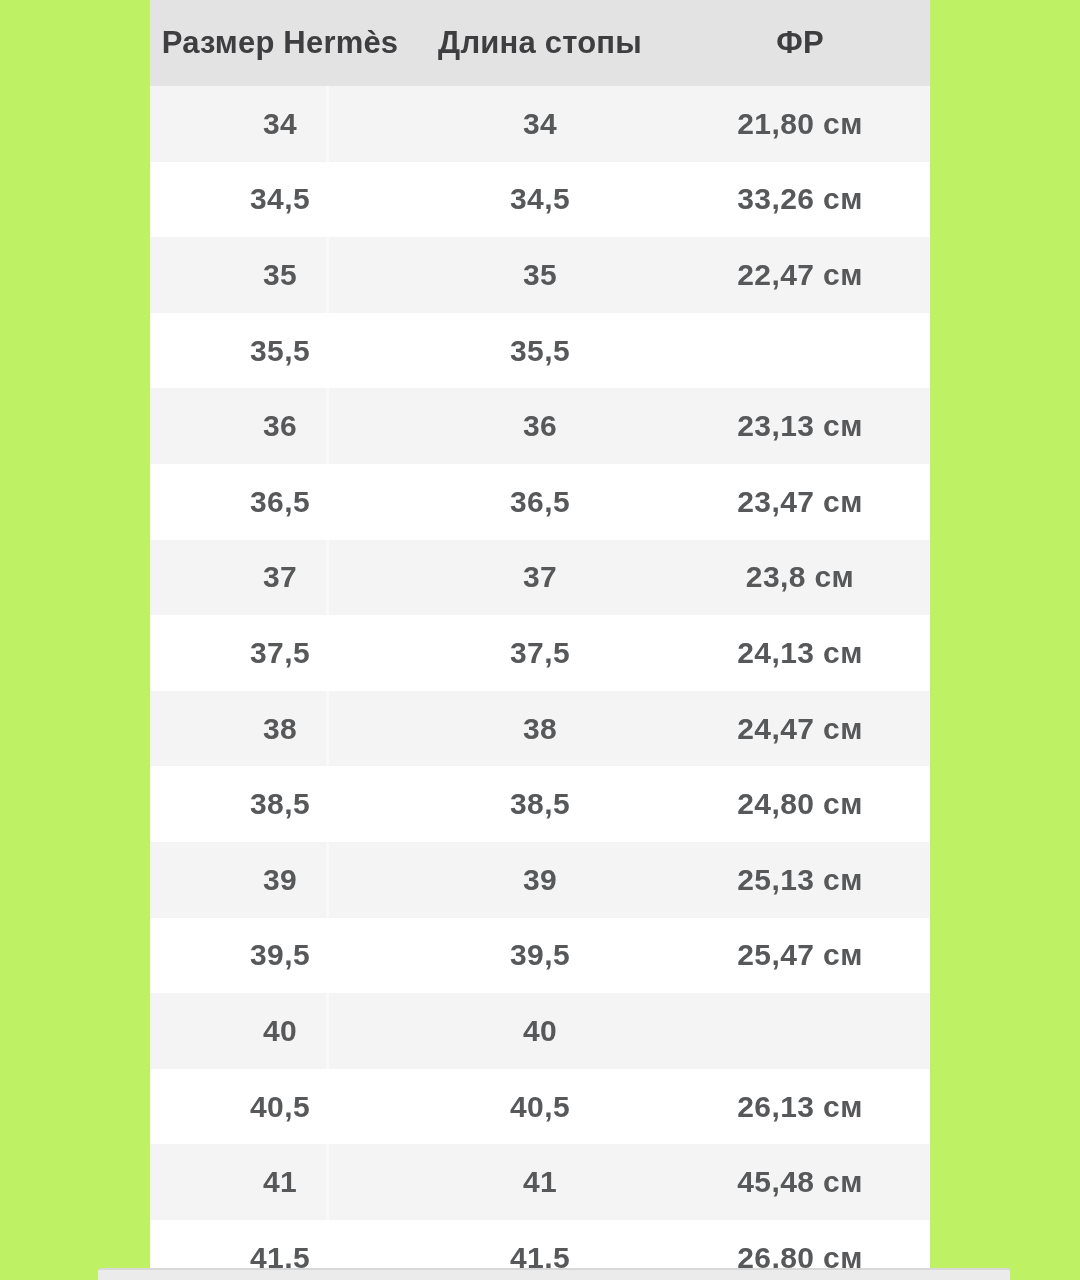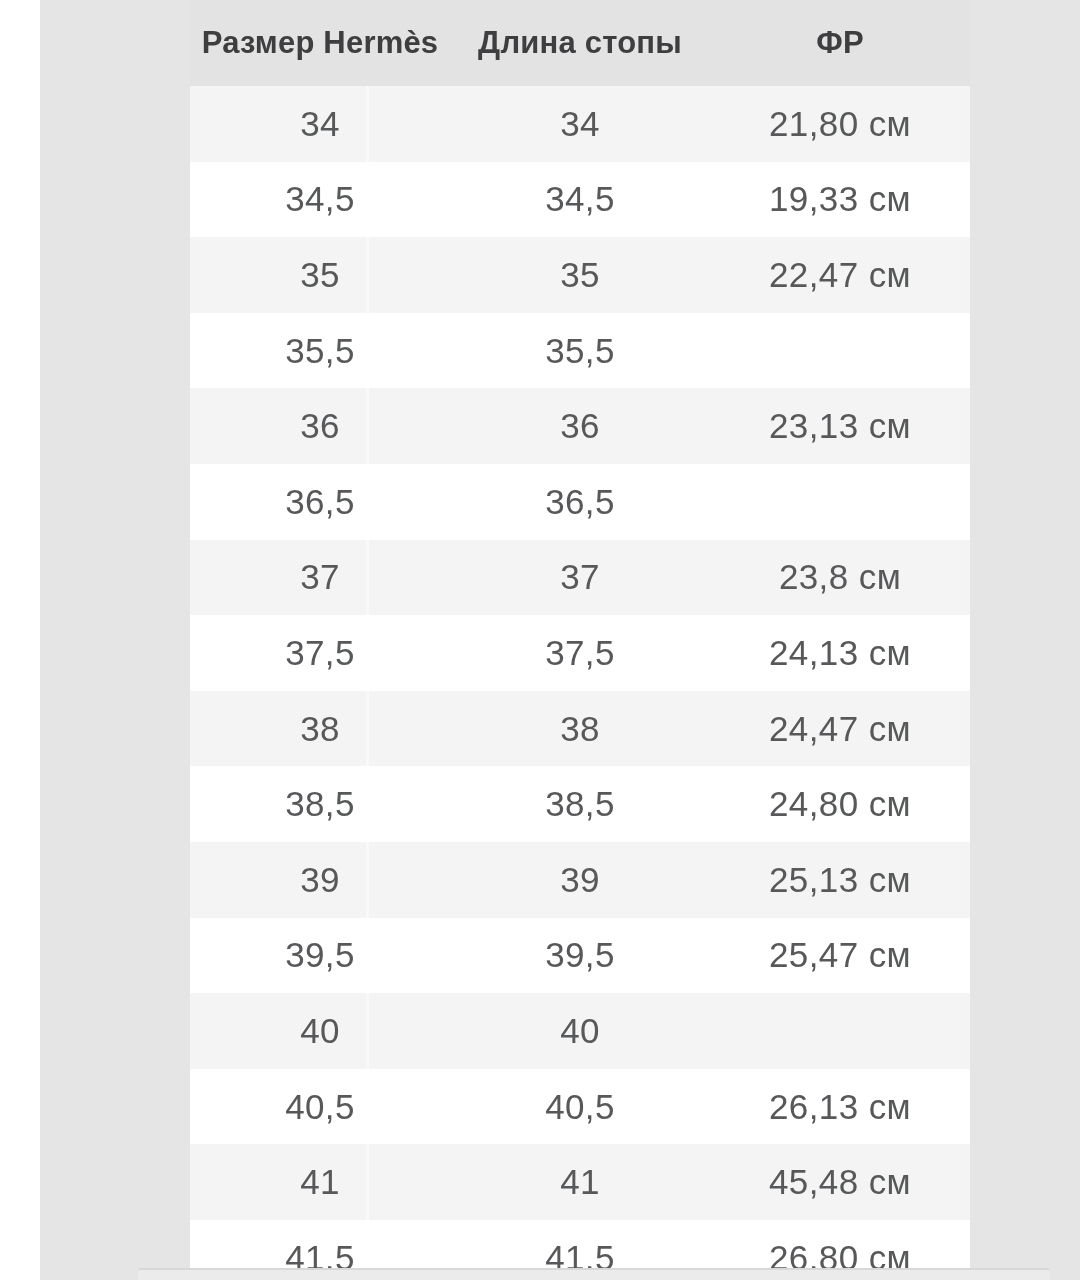--- a/index.html
+++ b/index.html
@@ -10,22 +10,21 @@
   body {
     width: 1080px;
     height: 1280px;
     overflow: hidden;
     position: relative;
     font-family: "Liberation Sans", sans-serif;
   }
   .page {
     position: absolute;
     inset: 0;
-    background: #e5e5e5;
-    margin-left: 40px;
+    background: #bef264;
   }
   
   .top-hairline {
     position: absolute;
     left: 150px;
     top: 0;
     width: 780px;
     height: 4px;
     background: #ececec;
   }
@@ -60,22 +59,22 @@
     background: #ffffff;
   }
   .row.stripe {
     background: #f4f4f4;
   }
   .td {
     width: 260px;
     display: flex;
     align-items: center;
     justify-content: center;
-    font-size: 35px;
-    font-weight: normal;
+    font-size: 30px;
+    font-weight: bold;
     color: #57585a;
     letter-spacing: 0.4px;
     white-space: nowrap;
   }
   
   .col-seam {
     position: absolute;
     left: 176px;
     top: 86px;
     height: 1194px;
@@ -112,39 +111,40 @@
 
     <div class="tbody" id="table-body">
         <div class="row stripe">
           <div class="td">34</div>
           <div class="td">34</div>
           <div class="td">21,80 см</div>
         </div>
         <div class="row">
           <div class="td">34,5</div>
           <div class="td">34,5</div>
-          <div class="td">19,33 см</div>
+          <div class="td">33,26 см</div>
         </div>
         <div class="row stripe">
           <div class="td">35</div>
           <div class="td">35</div>
           <div class="td">22,47 см</div>
         </div>
         <div class="row">
           <div class="td">35,5</div>
           <div class="td">35,5</div>
         </div>
         <div class="row stripe">
           <div class="td">36</div>
           <div class="td">36</div>
           <div class="td">23,13 см</div>
         </div>
         <div class="row">
           <div class="td">36,5</div>
           <div class="td">36,5</div>
+          <div class="td">23,47 см</div>
         </div>
         <div class="row stripe">
           <div class="td">37</div>
           <div class="td">37</div>
           <div class="td">23,8 см</div>
         </div>
         <div class="row">
           <div class="td">37,5</div>
           <div class="td">37,5</div>
           <div class="td">24,13 см</div>

